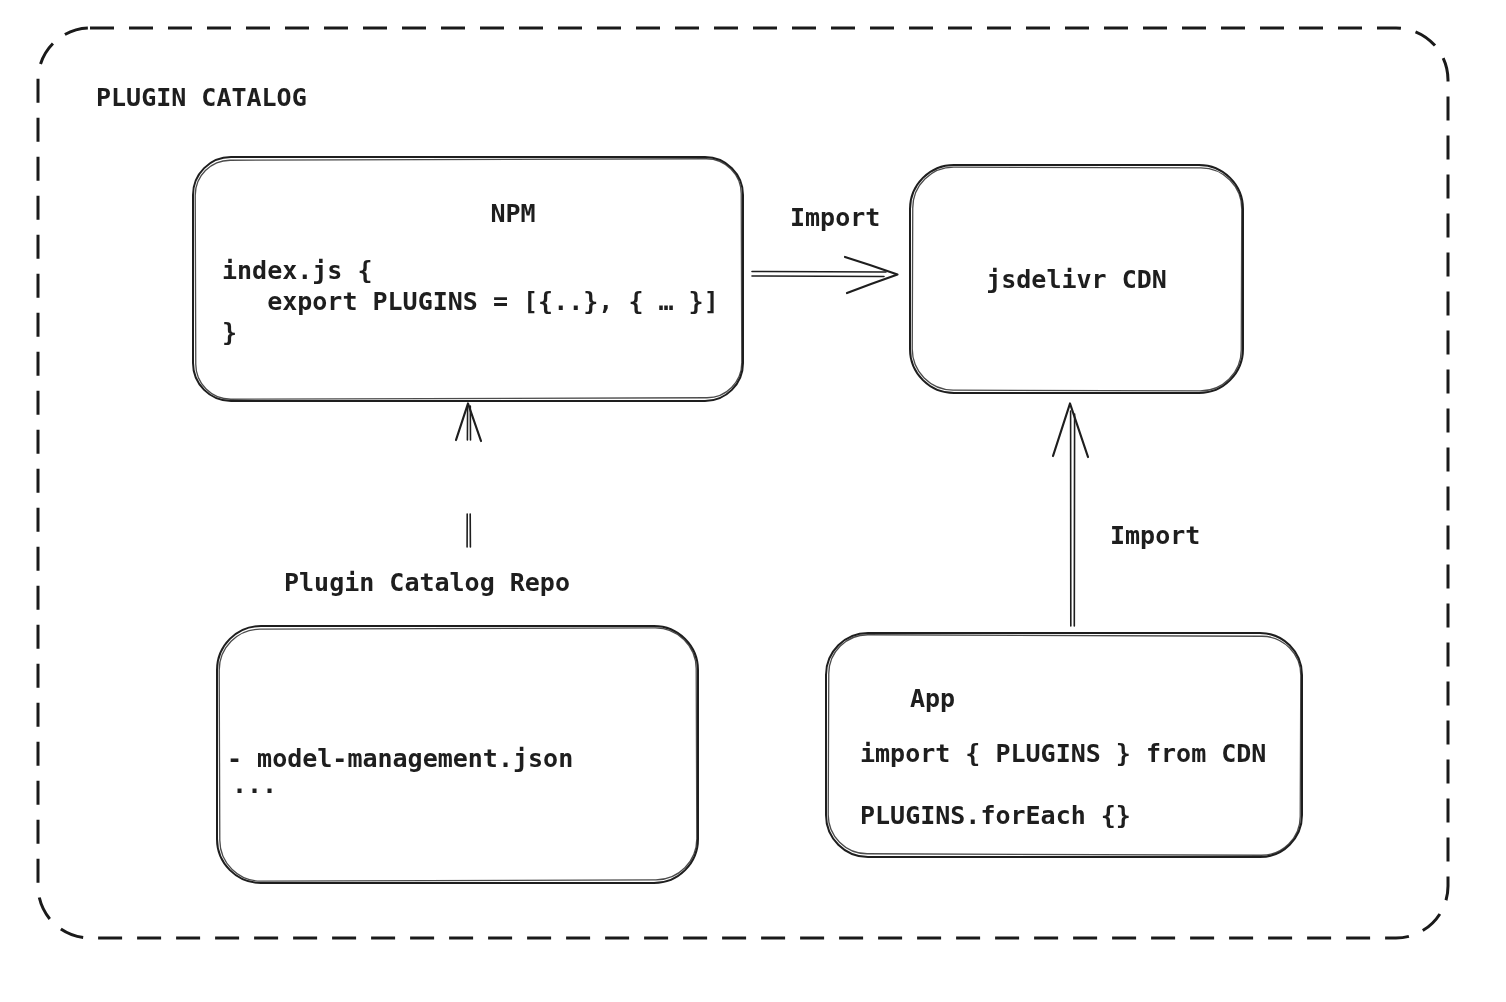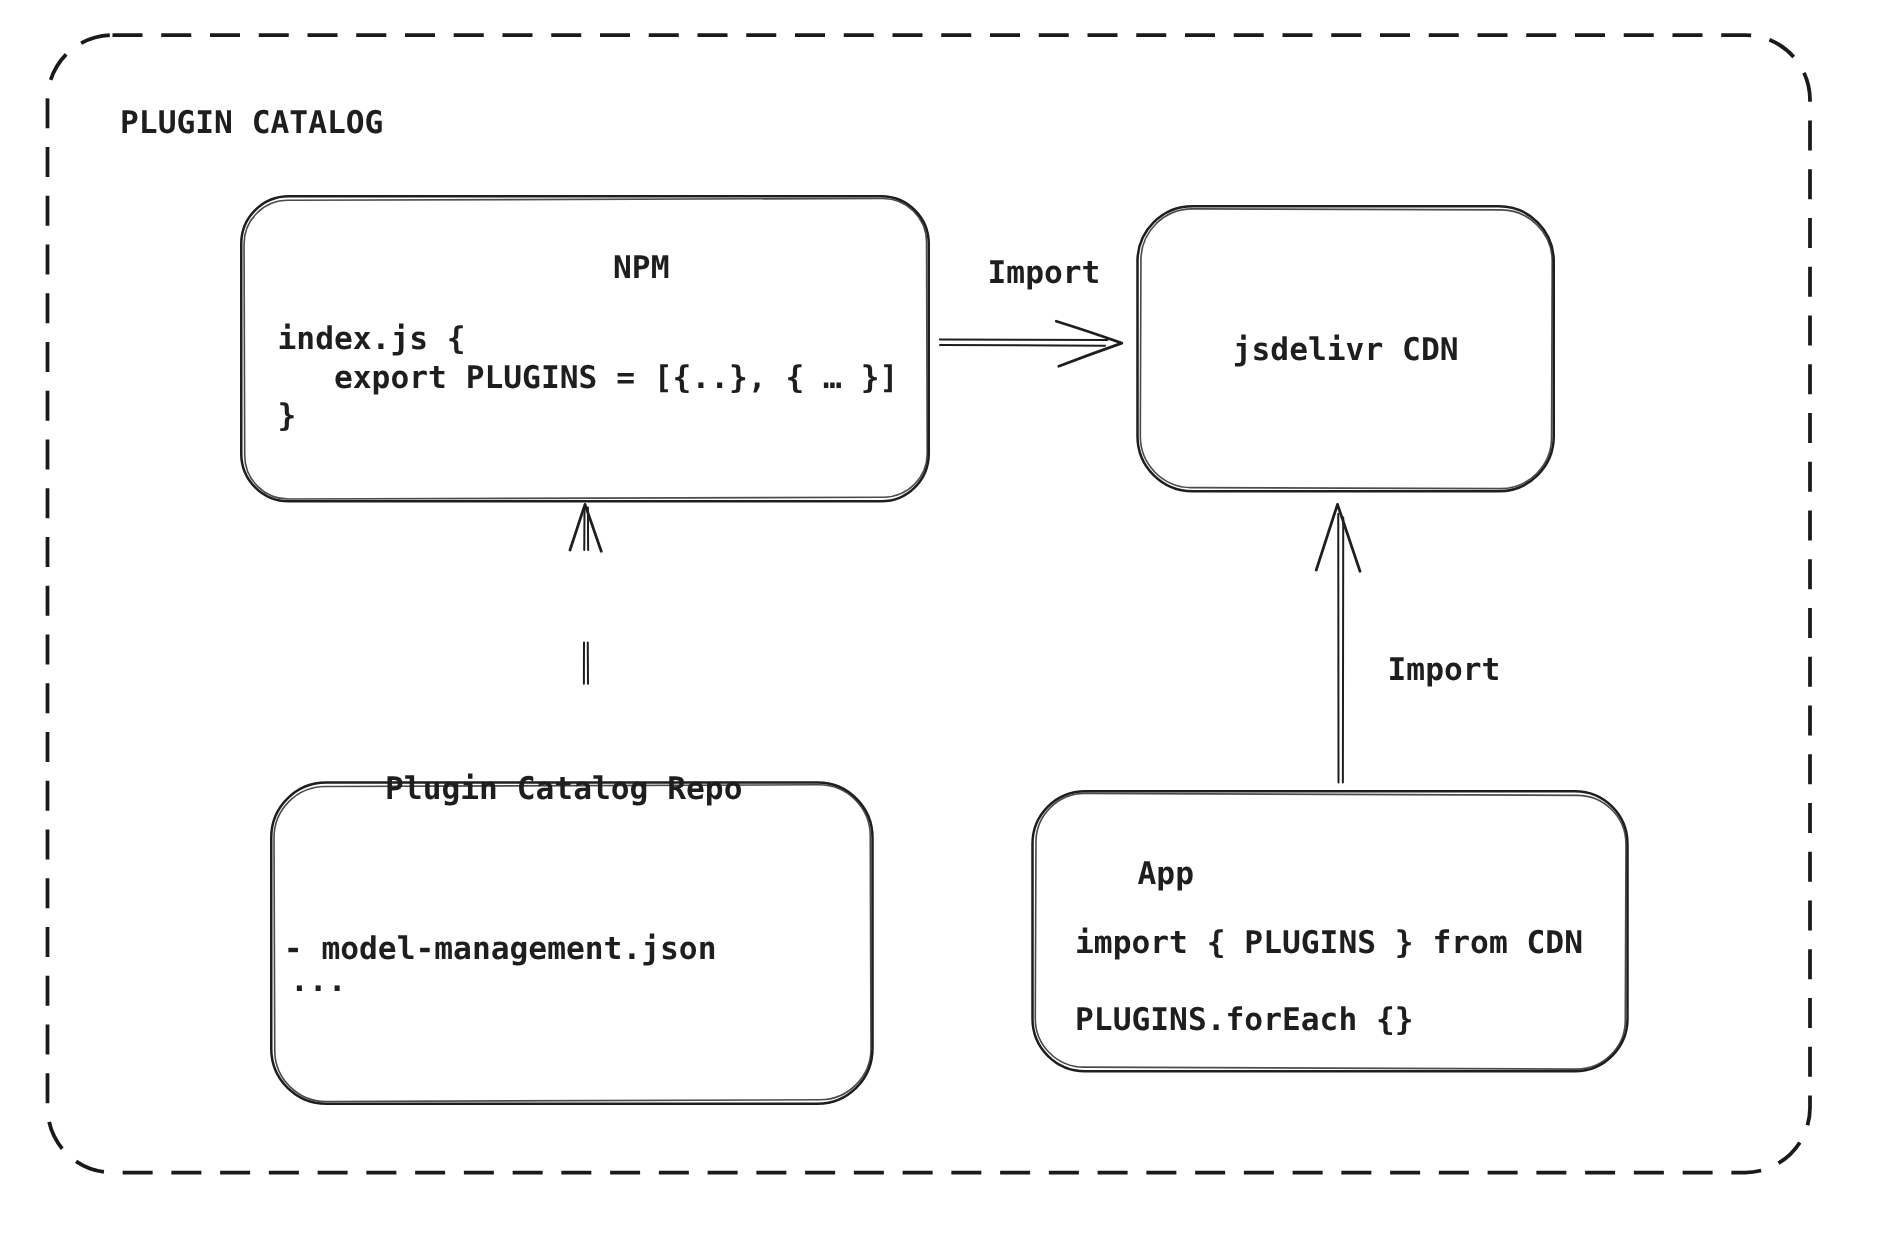--- a/index.html
+++ b/index.html
@@ -87,21 +87,21 @@
   <div class="t center" style="left:193px; top:198px; width:550px;margin-left:45px;">NPM</div>
   <div class="t" style="left:222px; top:255px;">index.js {</div>
   <div class="t" style="left:222px; top:286px;">   export PLUGINS = [{..}, { … }]</div>
   <div class="t" style="left:222px; top:317px;">}</div>
 
   <div class="t" style="left:790px; top:202px;">Import</div>
 
   <div class="t center" style="left:910px; top:264px; width:333px;">jsdelivr CDN</div>
 
 
-  <div class="t" style="left:308px; top:567px;margin-top:48px;">Plugin Catalog Repo</div>
+  <div class="t" style="left:284px; top:567px;">Plugin Catalog Repo</div>
   <div class="t" style="left:227px; top:742px; line-height:33px;text-align:center;">- model-management.json</div>
   <div class="t" style="left:232px; top:768px; line-height:33px;">...</div>
 
   <div class="t" style="left:862px; top:683px;margin-left:48px;">App</div>
   <div class="t" style="left:860px; top:738px;">import { PLUGINS } from CDN</div>
   <div class="t" style="left:860px; top:800px;">PLUGINS.forEach {}</div>
 
   <div class="t" style="left:1110px; top:520px;">Import</div>
 
 </div>

